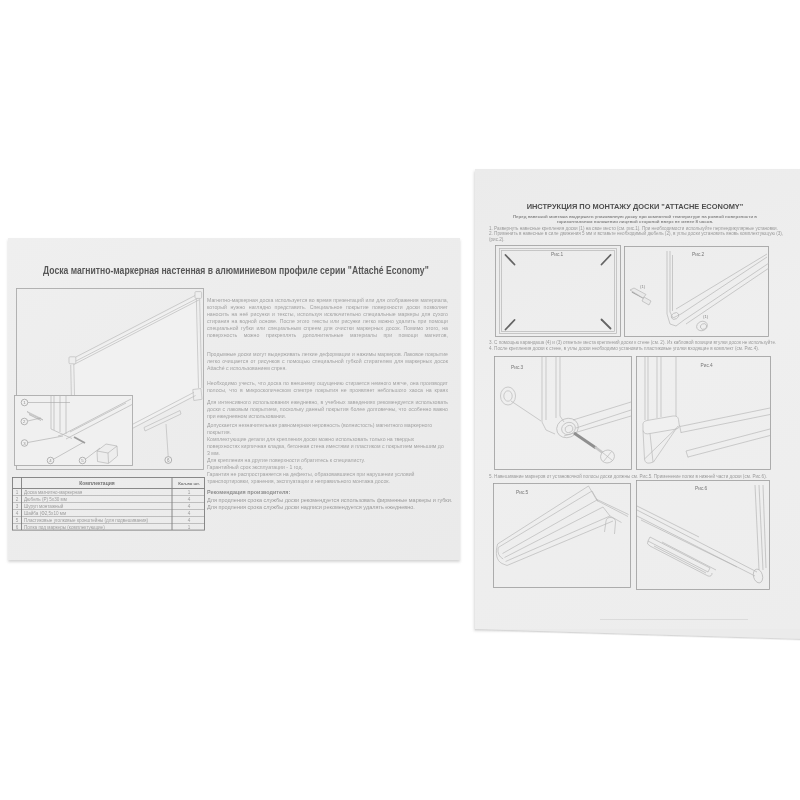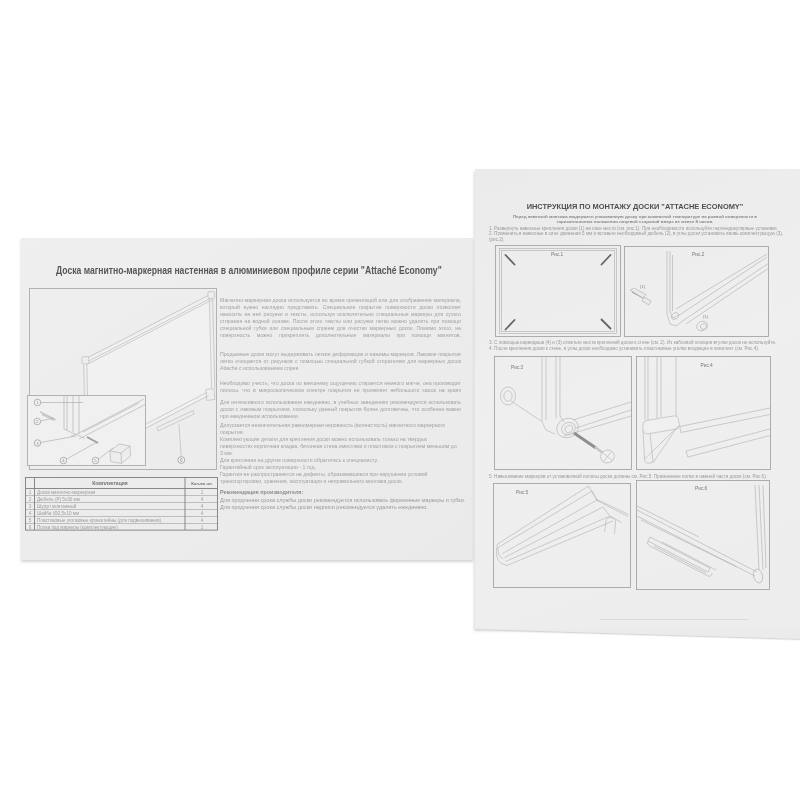--- a/index.html
+++ b/index.html
@@ -1,19 +1,19 @@
 <!DOCTYPE html>
 <html><head>
 <meta charset="utf-8">
 <style>
   html,body{margin:0;padding:0}
   #page{position:relative;width:800px;height:800px;background:#ffffff;overflow:hidden;
         font-family:"Liberation Sans",sans-serif;filter:grayscale(1);}
   .sheet{position:absolute;}
-  #sheetL{left:21px;top:238px;width:452px;height:322px;
+  #sheetL{left:8px;top:238px;width:452px;height:322px;
           background:linear-gradient(145deg,#efeff1 0%,#ececee 55%,#eaeaed 100%);
           box-shadow:0 1.5px 2.5px rgba(150,150,160,.4);}
   #sheetR{left:475px;top:169px;width:325px;height:460px;
           background:linear-gradient(160deg,#ebebed 0%,#efeff1 45%,#ededef 100%);
           box-shadow:-1px 1.5px 2.5px rgba(150,150,160,.35);}
   .abs{position:absolute;}
   svg{display:block}
 </style>
 </head>
 <body>

